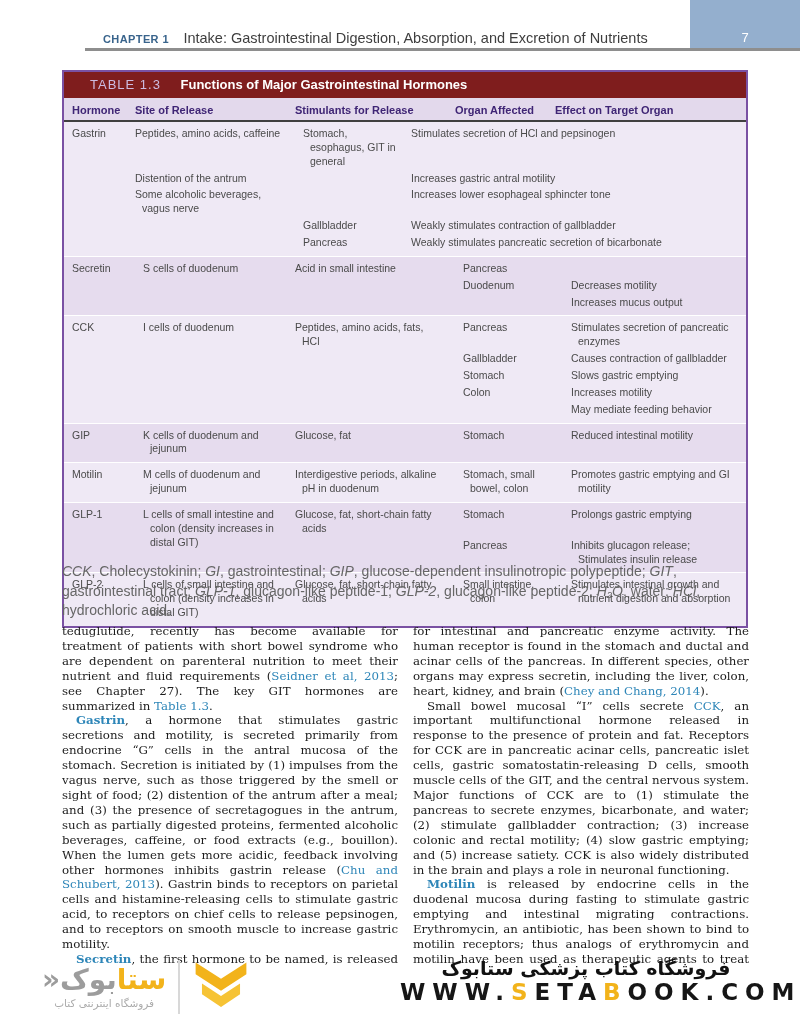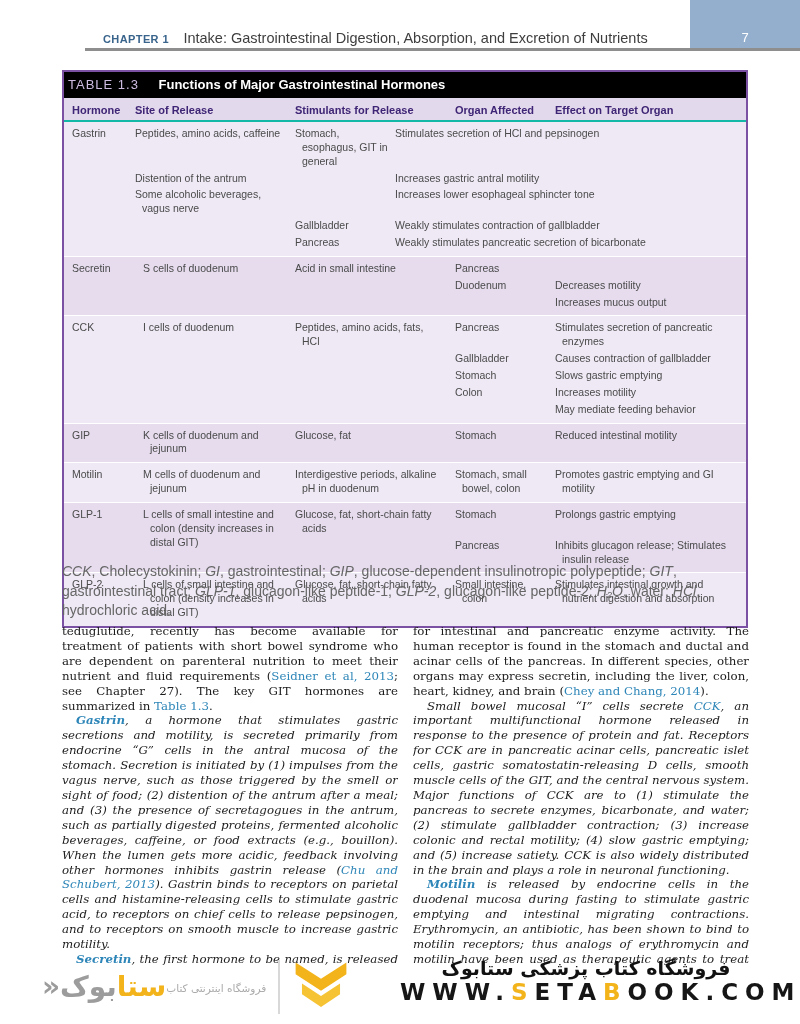--- a/index.html
+++ b/index.html
@@ -12,64 +12,64 @@
   
   .page-num-box { position:absolute; left:690px; top:0; width:110px; height:48px; background:#94AFCE; }
   .page-num { position:absolute; bottom:3px; left:50%; transform:translateX(-50%); color:#fff; font-size:13px; }
   .chapter-line { position:absolute; left:103px; top:29px; white-space:nowrap;text-align:right; }
   .chapter-label { color:#39648C; font-weight:bold; font-size:11px; letter-spacing:0.4px; margin-right:10px; }
   .chapter-title { color:#3E3E3E; font-size:14.5px; }
   .hrule { position:absolute; left:85px; right:0; top:48px; height:3px; background:#8E8E8E; }
 
   
   .table-wrap { position:absolute; left:62px; top:70px; width:686px; border:2px solid #7A51A3; }
-  .table-title { background:#000000; color:#fff; height:26px; line-height:26px; padding-left:4px; font-size:13px; white-space:nowrap; }
+  .table-title { background:#7f1d1d; color:#fff; height:26px; line-height:26px; padding-left:26px; font-size:13px; white-space:nowrap; }
   .table-title .lbl { color:#CDBBE0; font-weight:normal; letter-spacing:1px; margin-right:16px; }
   .table-title .ttl { font-weight:bold; }
-  .thead { display:flex; background:#E3D9EC; border-bottom:2px solid #14b8a6; font-weight:bold; color:#3F2575; font-size:11px; padding:6px 0 4px; }
+  .thead { display:flex; background:#E3D9EC; border-bottom:2px solid #404040; font-weight:bold; color:#3F2575; font-size:11px; padding:6px 0 4px; }
   .c-h   { width:71px;  padding-left:8px; }
   .c-site{ width:160px; }
   .c-stim{ width:160px; }
   .c-org { width:100px; }
   .c-eff { flex:1; padding-right:8px; }
 
   .tgroup { display:flex; background:#EFE9F5; padding:5px 0 6px; border-top:1px solid #fff; font-size:10.5px; color:#4A4A4A; line-height:1.32; }
   .tgroup.alt { background:#E6DCEE; }
   .tgroup:first-child { border-top:none; }
   .cell-hormone { width:71px; padding-left:8px; }
   .cell-site { width:160px; padding-left:15px; text-indent:-7px; padding-right:10px; }
   .subrows { flex:1; display:flex; flex-direction:column; gap:3px; }
-  .subrow { display:flex; }
+  .subrow { display:flex;gap:8px; }
   .cell-stim { width:160px; padding-left:7px; text-indent:-7px; padding-right:12px; }
   .cell-org  { width:100px; padding-left:7px; text-indent:-7px; padding-right:6px; }
   .cell-eff  { flex:1; padding-left:7px; text-indent:-7px; padding-right:8px; }
 
   .footnote { position:absolute; left:62px; top:562px; width:686px; font-size:14px; color:#666; line-height:1.4; }
   .abbr { font-style:italic; }
 
   
   .col { position:absolute; top:624px; width:336px; height:344px; overflow:hidden;
          font-family:"DejaVu Serif", serif; font-size:11.8px; line-height:14.9px;
          text-align:justify; color:#1C1C1C; }
   .col-left  { left:62px; }
   .col-right { left:413px; }
   .bodyp { margin:0; }
-  .bodyp.ind { text-indent:14px;font-style:italic; }
+  .bodyp.ind { text-indent:14px; }
   .link { color:#2E86B8; }
   .term { color:#2E86B8; font-weight:bold; }
 
   
   .footer-right { position:absolute; right:28px; top:957px; width:372px; text-align:center; font-family:"DejaVu Sans", sans-serif; }
   .store-title { direction:rtl; font-size:19px; font-weight:bold; color:#111; }
   .website { font-size:23px; font-weight:bold; letter-spacing:7px; color:#161616; white-space:nowrap; }
   .website .accent { color:#F2B31B; }
   .website .dark { color:#161616; }
 
   .logo { position:absolute; left:42px; top:956px; height:62px; display:flex; align-items:center; gap:12px; font-family:"DejaVu Sans", sans-serif; }
-  .logo-word-block { display:flex; flex-direction:row; align-items:center; }
+  .logo-word-block { display:flex; flex-direction:column; align-items:center; }
   .logo-word { direction:rtl; font-size:28px; font-weight:bold; line-height:1.05; white-space:nowrap; }
   .logo-word .y { color:#F2B31B; }
   .logo-word .g { color:#9C9C9C; }
   .logo-sub { margin-top:3px; font-size:10.5px; color:#ABABAB; direction:rtl; white-space:nowrap; }
   .logo-divider { width:2px; height:54px; background:#D8D8D8; }
   .logo-chevron svg { display:block; }
 </style>
 </head>
 <body>
 

